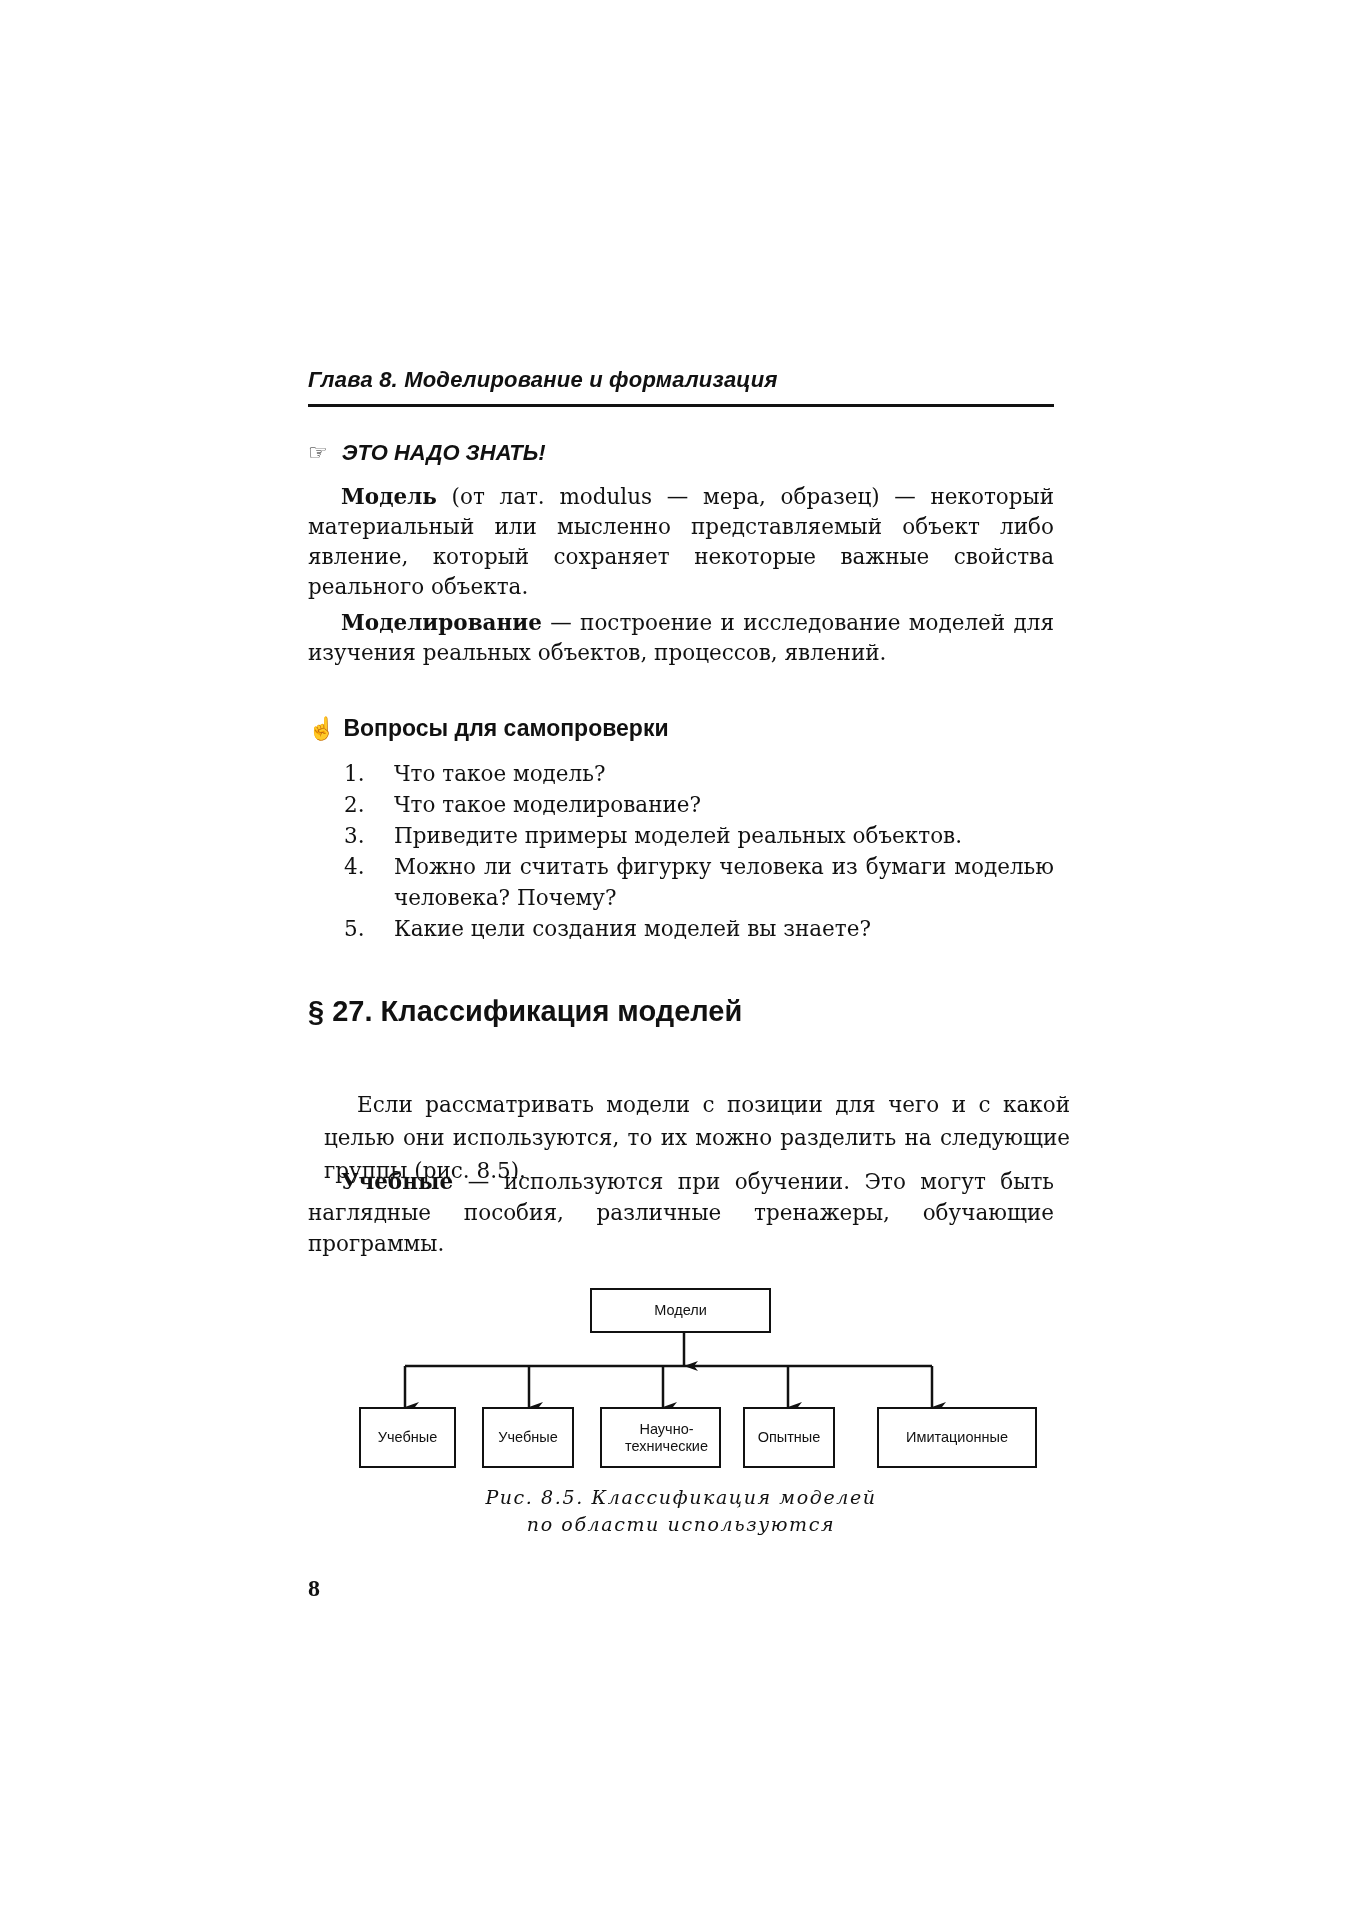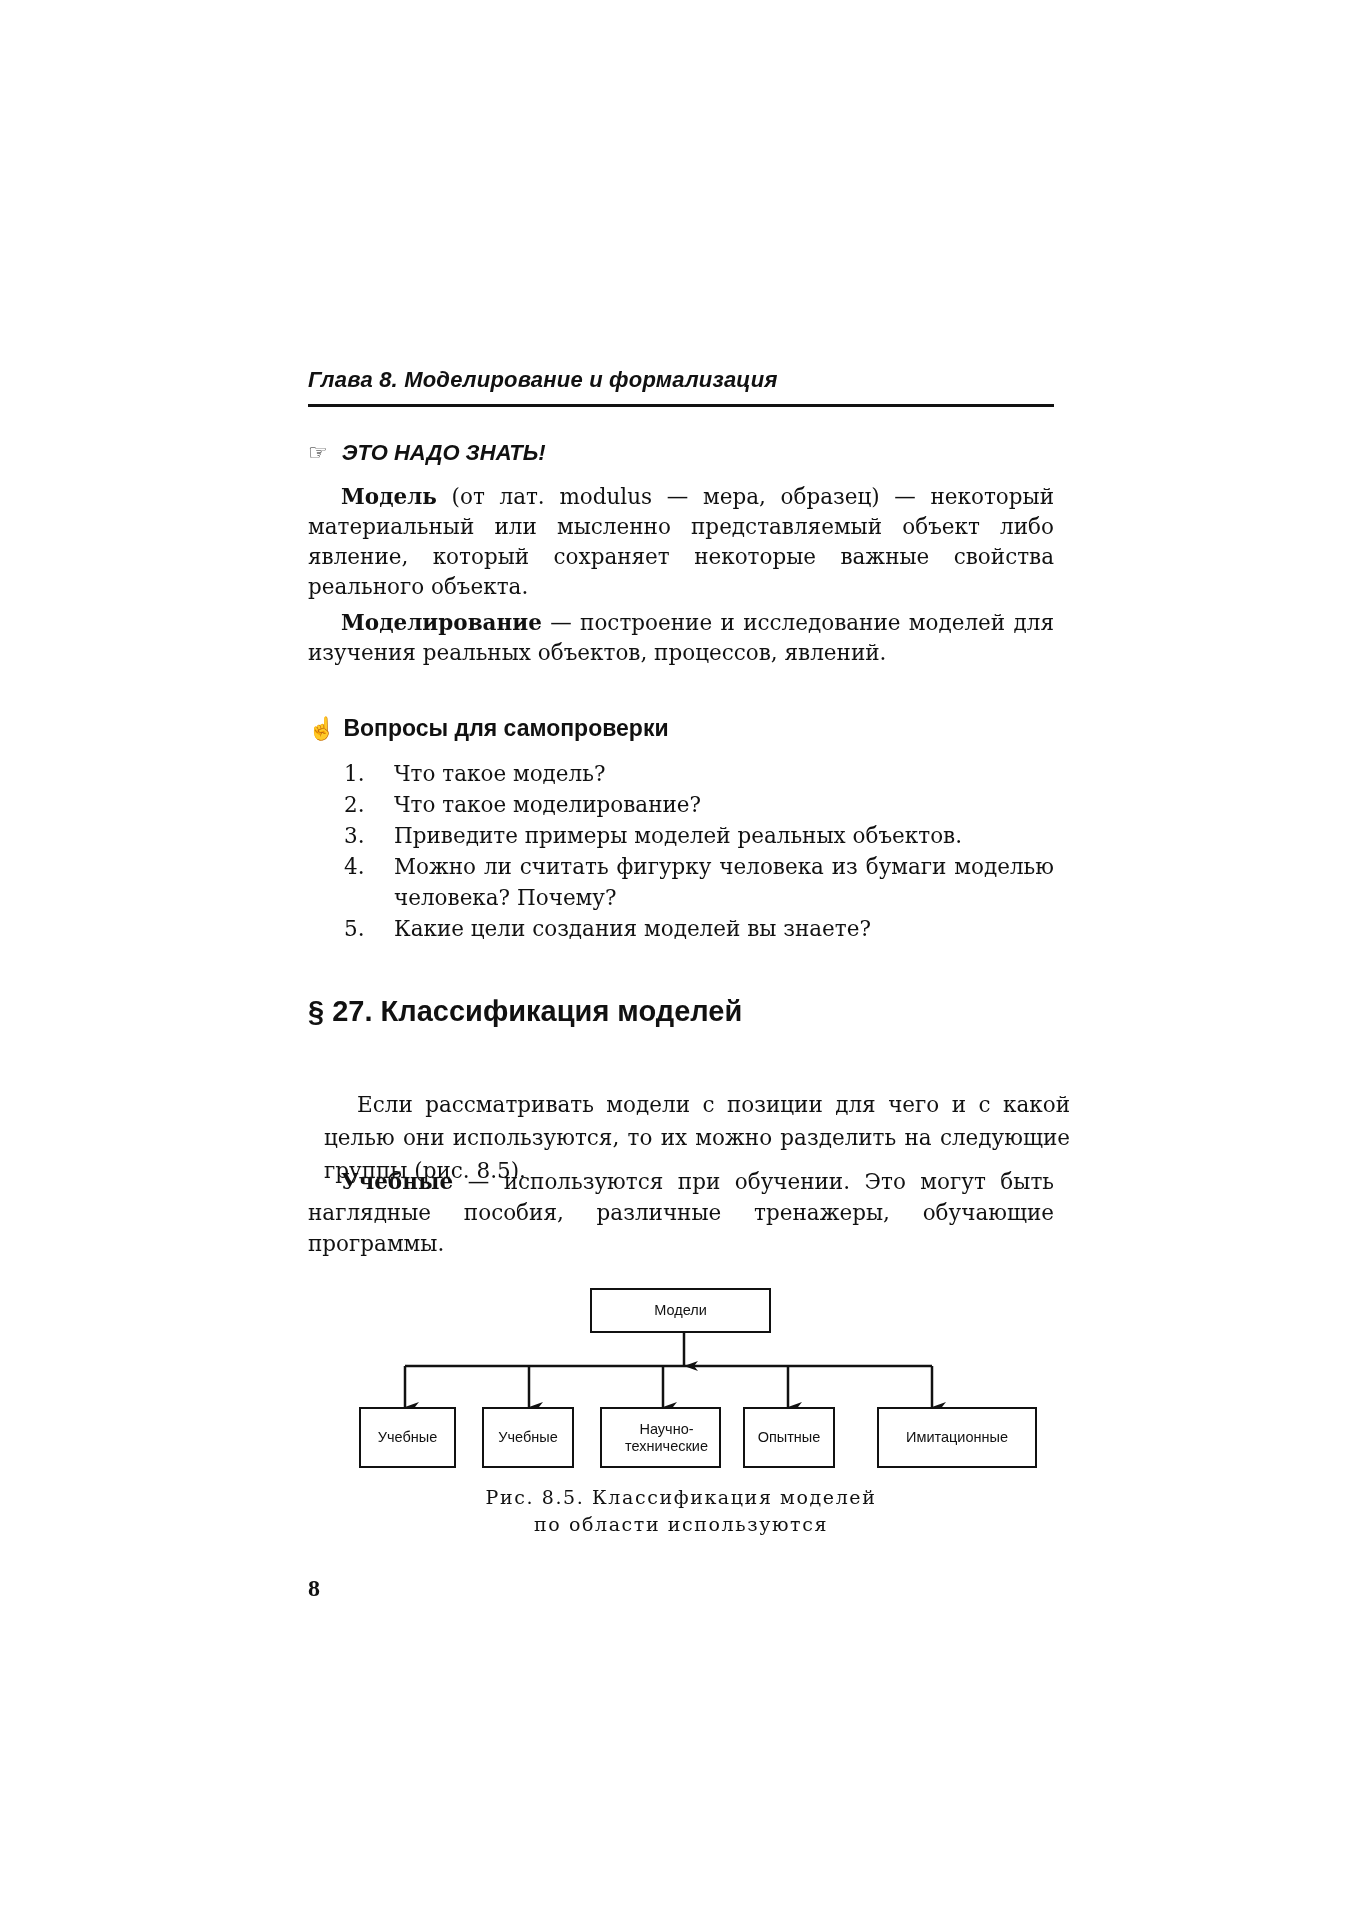--- a/index.html
+++ b/index.html
@@ -25,21 +25,21 @@
   .q-list li { display: flex; }
   .q-list .num { width: 50px; flex: none; }
   .q-list .txt { flex: 1; text-align: justify; }
 
   .section-title { top: 995px; left: 0; font-size: 29px; font-weight: bold; }
 
   .fig { position: absolute; left: 0; top: 1280px; width: 746px; height: 200px; }
   .fig svg { position: absolute; left: 0; top: 0; }
   .box { position: absolute; border: 2.5px solid #111; box-sizing: border-box; display: flex; align-items: center; justify-content: center; text-align: center; font-family: "Liberation Sans", sans-serif; font-size: 14.5px; line-height: 17px; background: #fff; }
 
-  .caption { position: absolute; left: 0; width: 746px; text-align: center; font-family: "DejaVu Serif", "Liberation Serif", serif; font-size: 19px; letter-spacing: 1.6px; line-height: 27px; top: 1484px; }
+  .caption { position: absolute; left: 0; width: 746px; text-align: center; font-family: "DejaVu Serif", "Liberation Serif", serif; font-style: italic; font-size: 19px; letter-spacing: 1.6px; line-height: 27px; top: 1484px; }
 
   .page-num { top: 1575px; left: 0; font-family: "Liberation Serif", serif; font-weight: bold; font-size: 24px; }
 </style>
 </head>
 <body>
 
 <div class="page">
 
   <div class="abs sans running-head">Глава 8. Моделирование и формализация</div>
   <div class="abs head-rule"></div>

